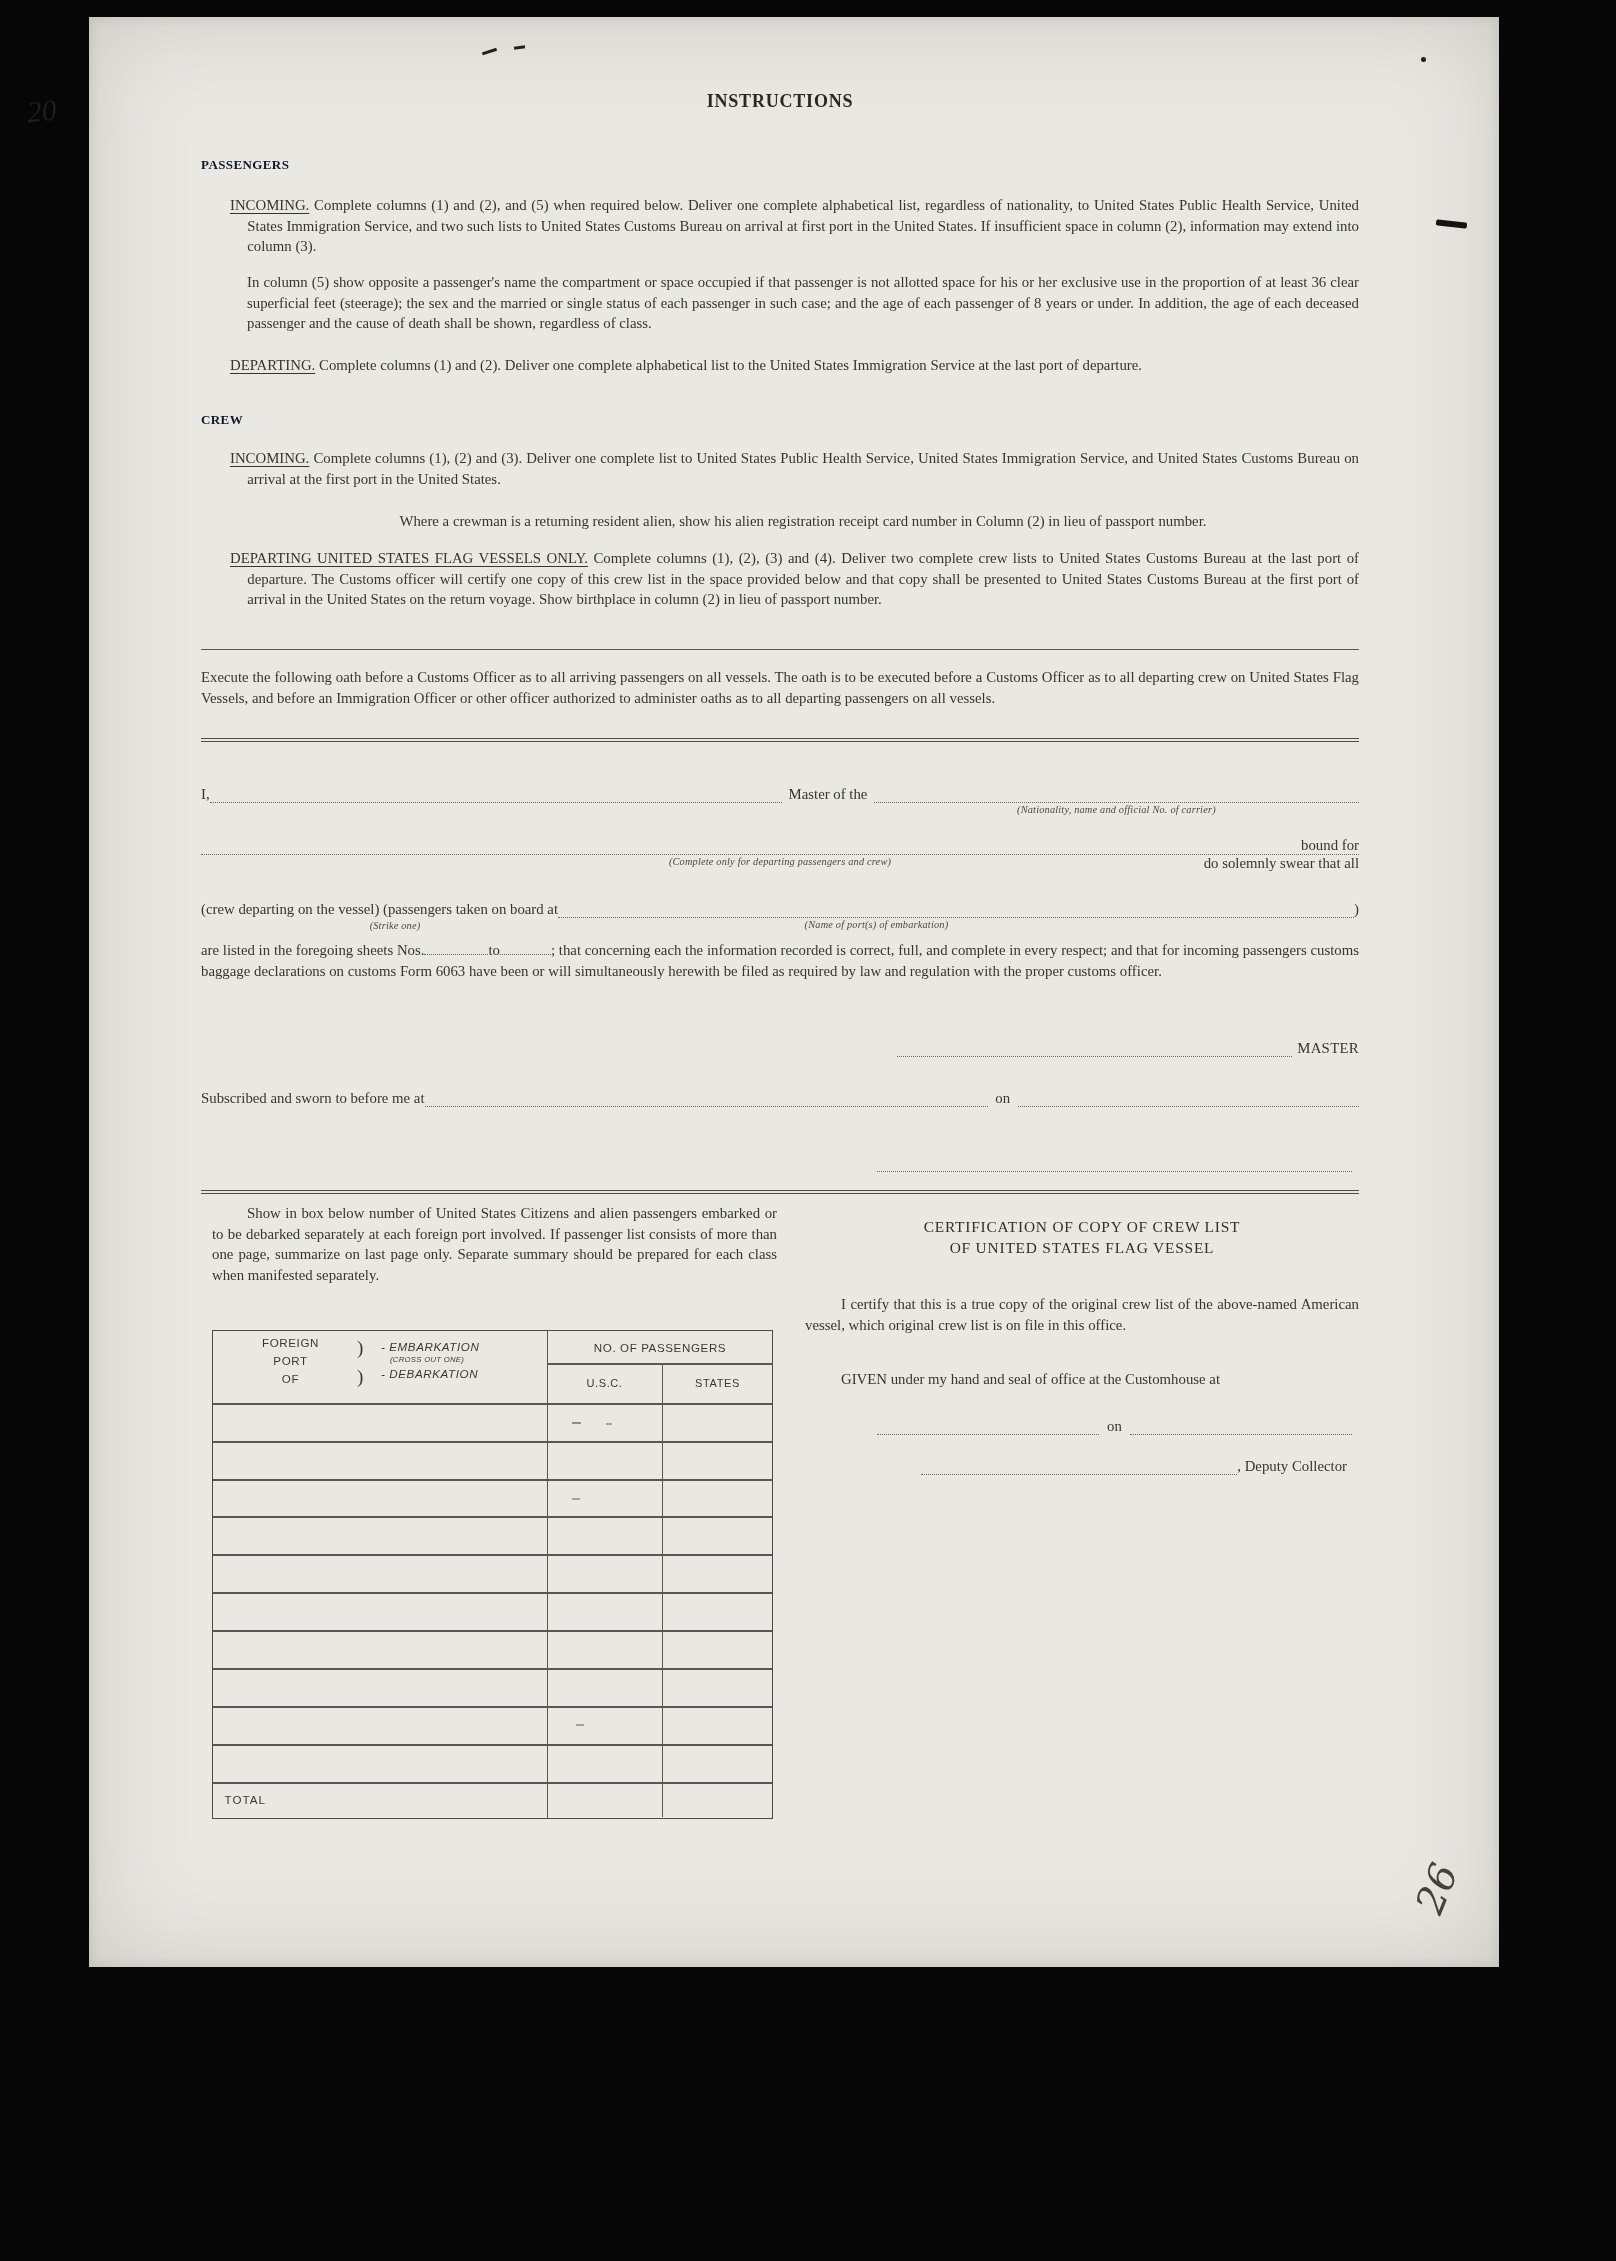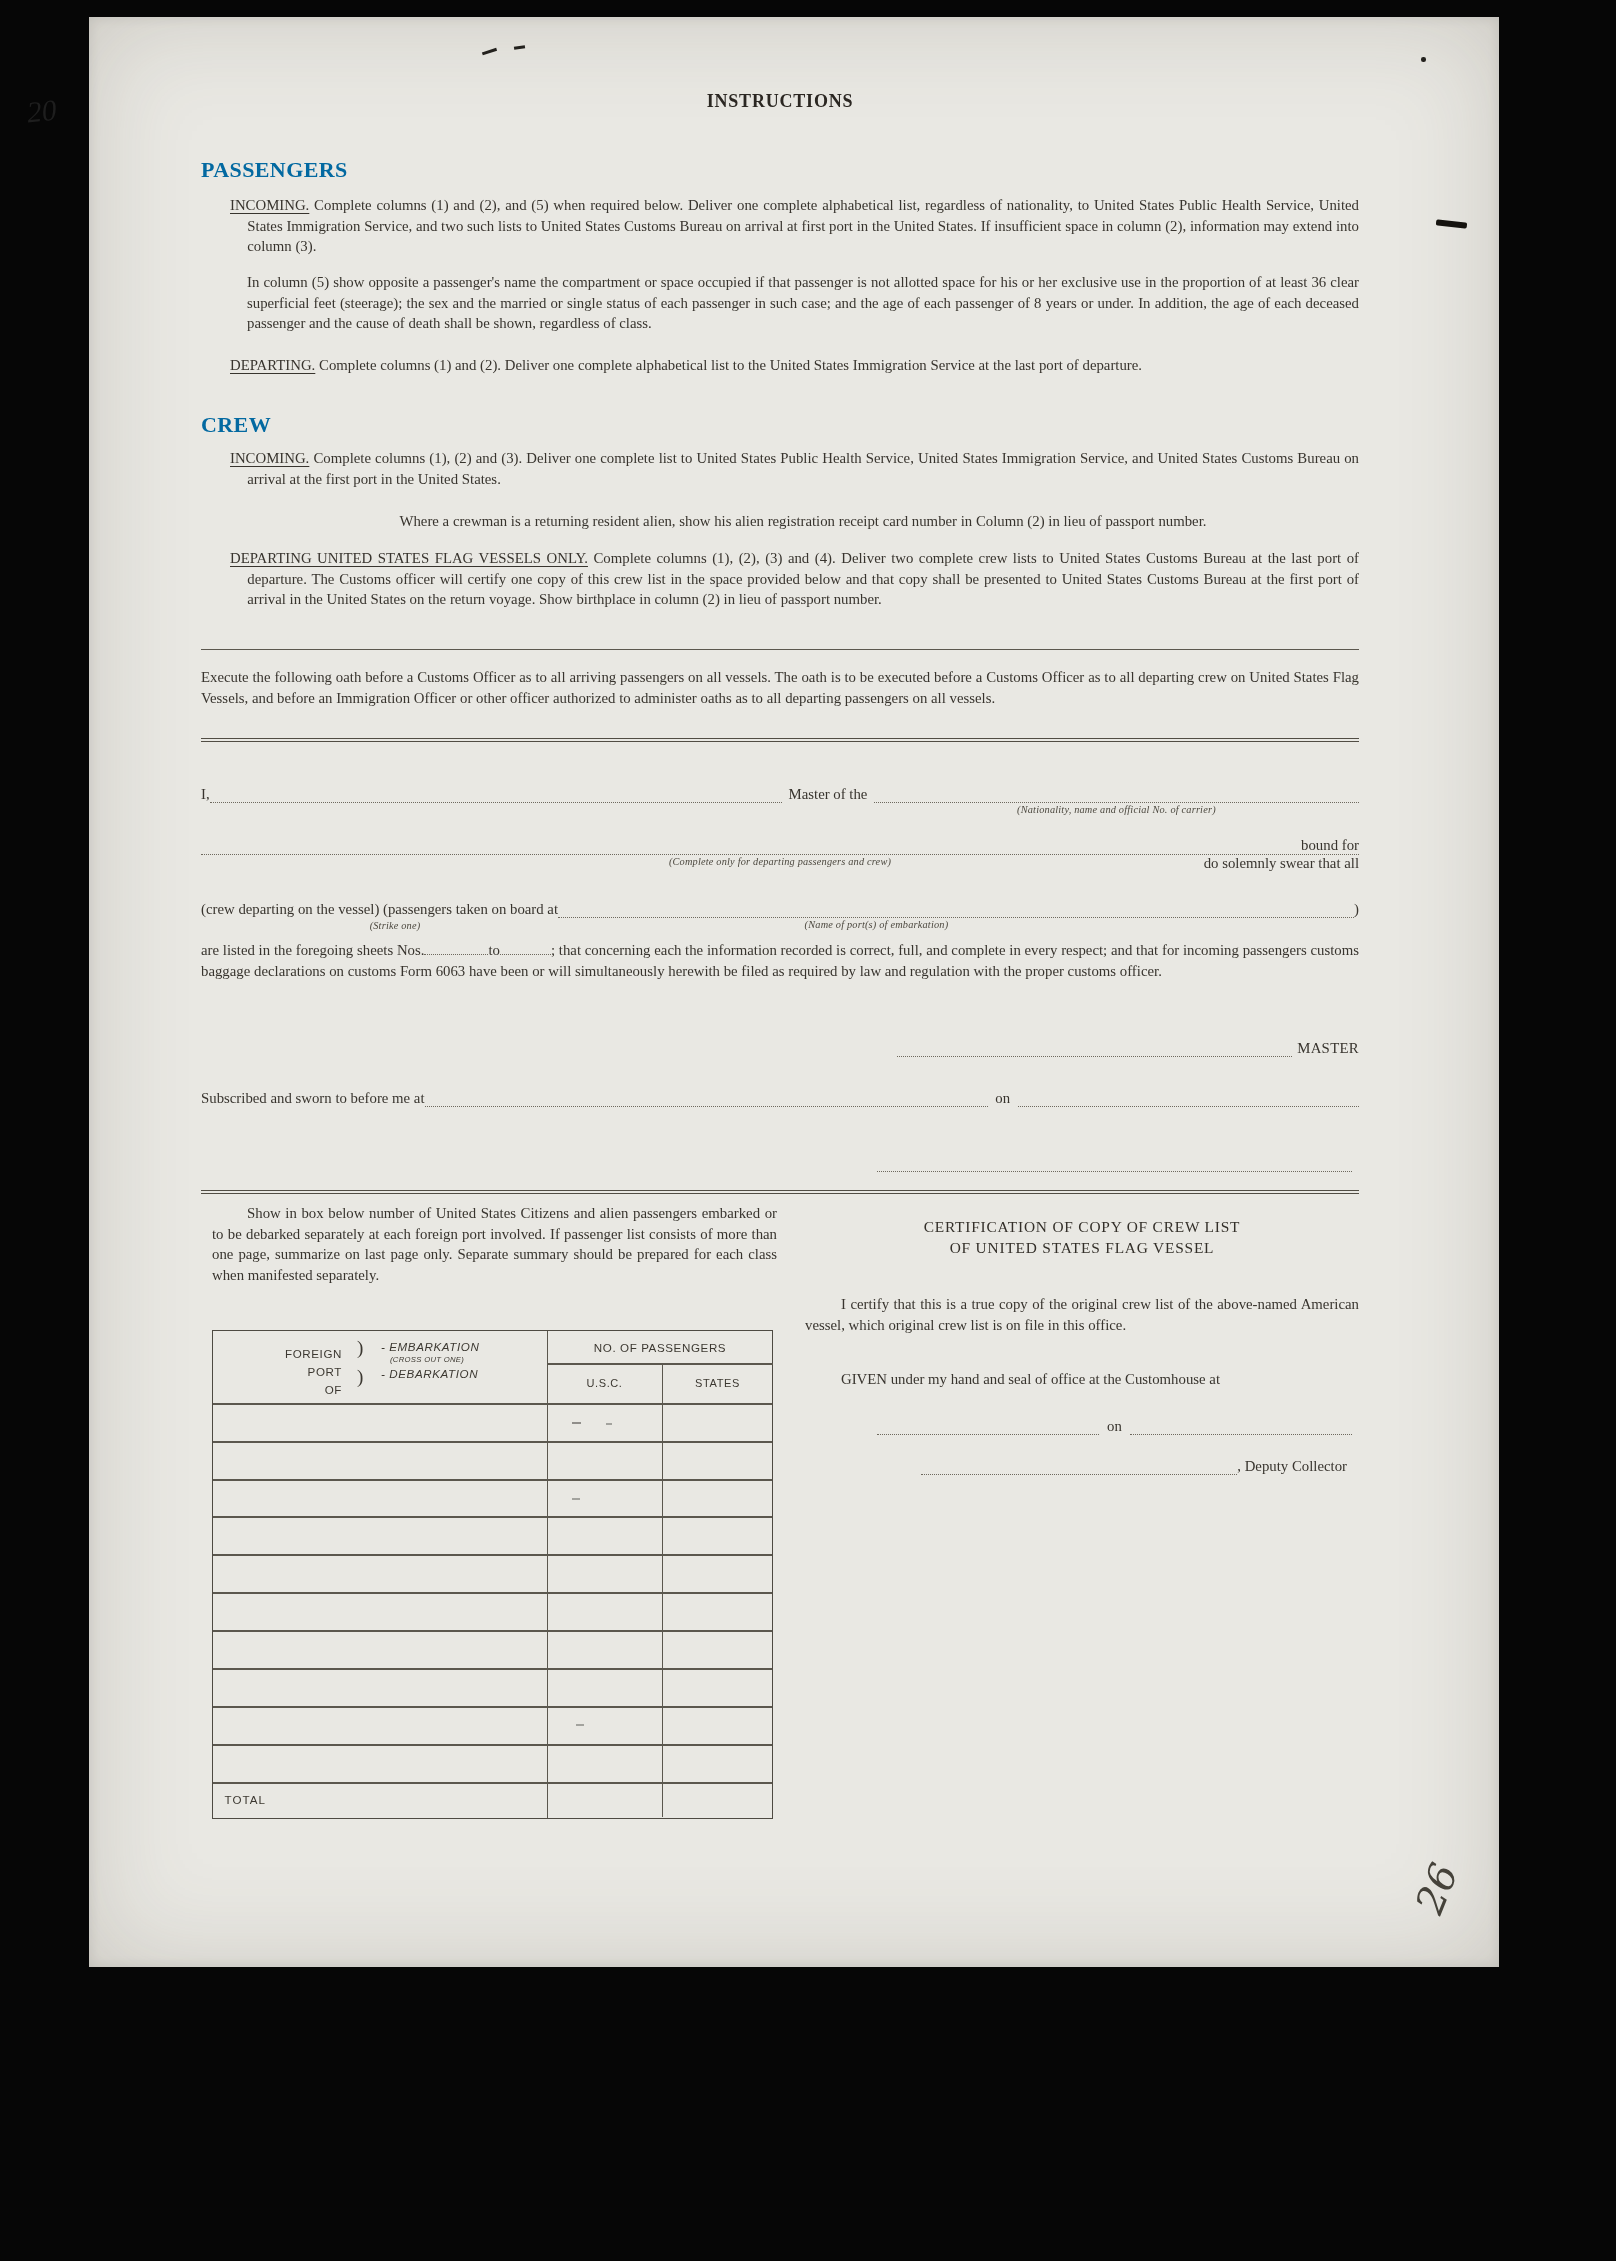--- a/index.html
+++ b/index.html
@@ -8,21 +8,21 @@
     position:relative; width:1617px; height:2261px; overflow:hidden;
     background:#060606;
     font-family:"Liberation Serif","DejaVu Serif",serif;
   }
   .paper {
     position:absolute; left:89px; top:17.3px; width:1410px; height:1950px;
     background:#e9e8e3;
     box-shadow: inset 0 0 103px rgba(88,82,66,0.20), inset 0 0 13px rgba(0,0,0,0.10);
   }
   h1.doc-title { position:absolute; font-size:18px; font-weight:bold; letter-spacing:0.8px; color:#2b2722; text-align:center; }
-  h2.sec { position:absolute; font-size:22px; font-weight:bold; letter-spacing:0.4px; color:#0369a1; }
+  h2.sec { position:absolute; font-size:13px; font-weight:bold; letter-spacing:0.4px; color:#0f172a; }
   .para { position:absolute; font-size:14.8px; line-height:20.5px; color:#38342e; text-align:justify; }
   .hang { padding-left:17.3px; text-indent:-17.3px; }
   .ul { text-decoration:underline; text-underline-offset:2.6px; }
   .rule  { position:absolute; border-top:1.3px solid #5b574e; }
   .drule { position:absolute; height:3.9px; border-top:1.9px solid #514d44; border-bottom:1.3px solid #514d44; }
   .fillline { position:absolute; display:flex; align-items:flex-end; font-size:14.8px; color:#38342e; height:23px; }
   .fillline > span { white-space:nowrap; }
   .fill { position:relative; border-bottom:1.3px dotted #6e695e; align-self:stretch; }
   .cap { position:absolute; top:calc(100% + 1.9px); left:50%; transform:translateX(-50%);
          font-size:10.3px; font-style:italic; color:#4c483f; white-space:nowrap; letter-spacing:0.2px; }
@@ -148,21 +148,21 @@
       <div class="hline" style="left:0; top:148px; width:100%;"></div>
       <div class="hline" style="left:0; top:185px; width:100%;"></div>
       <div class="hline" style="left:0; top:223px; width:100%;"></div>
       <div class="hline" style="left:0; top:261px; width:100%;"></div>
       <div class="hline" style="left:0; top:299px; width:100%;"></div>
       <div class="hline" style="left:0; top:337px; width:100%;"></div>
       <div class="hline" style="left:0; top:375px; width:100%;"></div>
       <div class="hline" style="left:0; top:413px; width:100%;"></div>
       <div class="hline" style="left:0; top:451px; width:100%;"></div>
 
-      <div class="tl" style="left:26px; top:14px; width:103px; text-align:right; font-size:11.6px; line-height:18px;">
+      <div class="tl" style="left:26px; top:3px; width:103px; text-align:center; font-size:11.6px; line-height:18px;">
         <div>FOREIGN</div>
         <div>PORT</div>
         <div>OF</div>
       </div>
 
       <div style="position:absolute; left:144px; top:6.4px; font-size:19px; line-height:19px; color:#3c3831;">)</div>
       <div style="position:absolute; left:144px; top:36px; font-size:19px; line-height:19px; color:#3c3831;">)</div>
 
       <div class="tl" style="left:168px; top:9px; font-size:11.6px;font-style:italic;">
         <div>- EMBARKATION</div>

